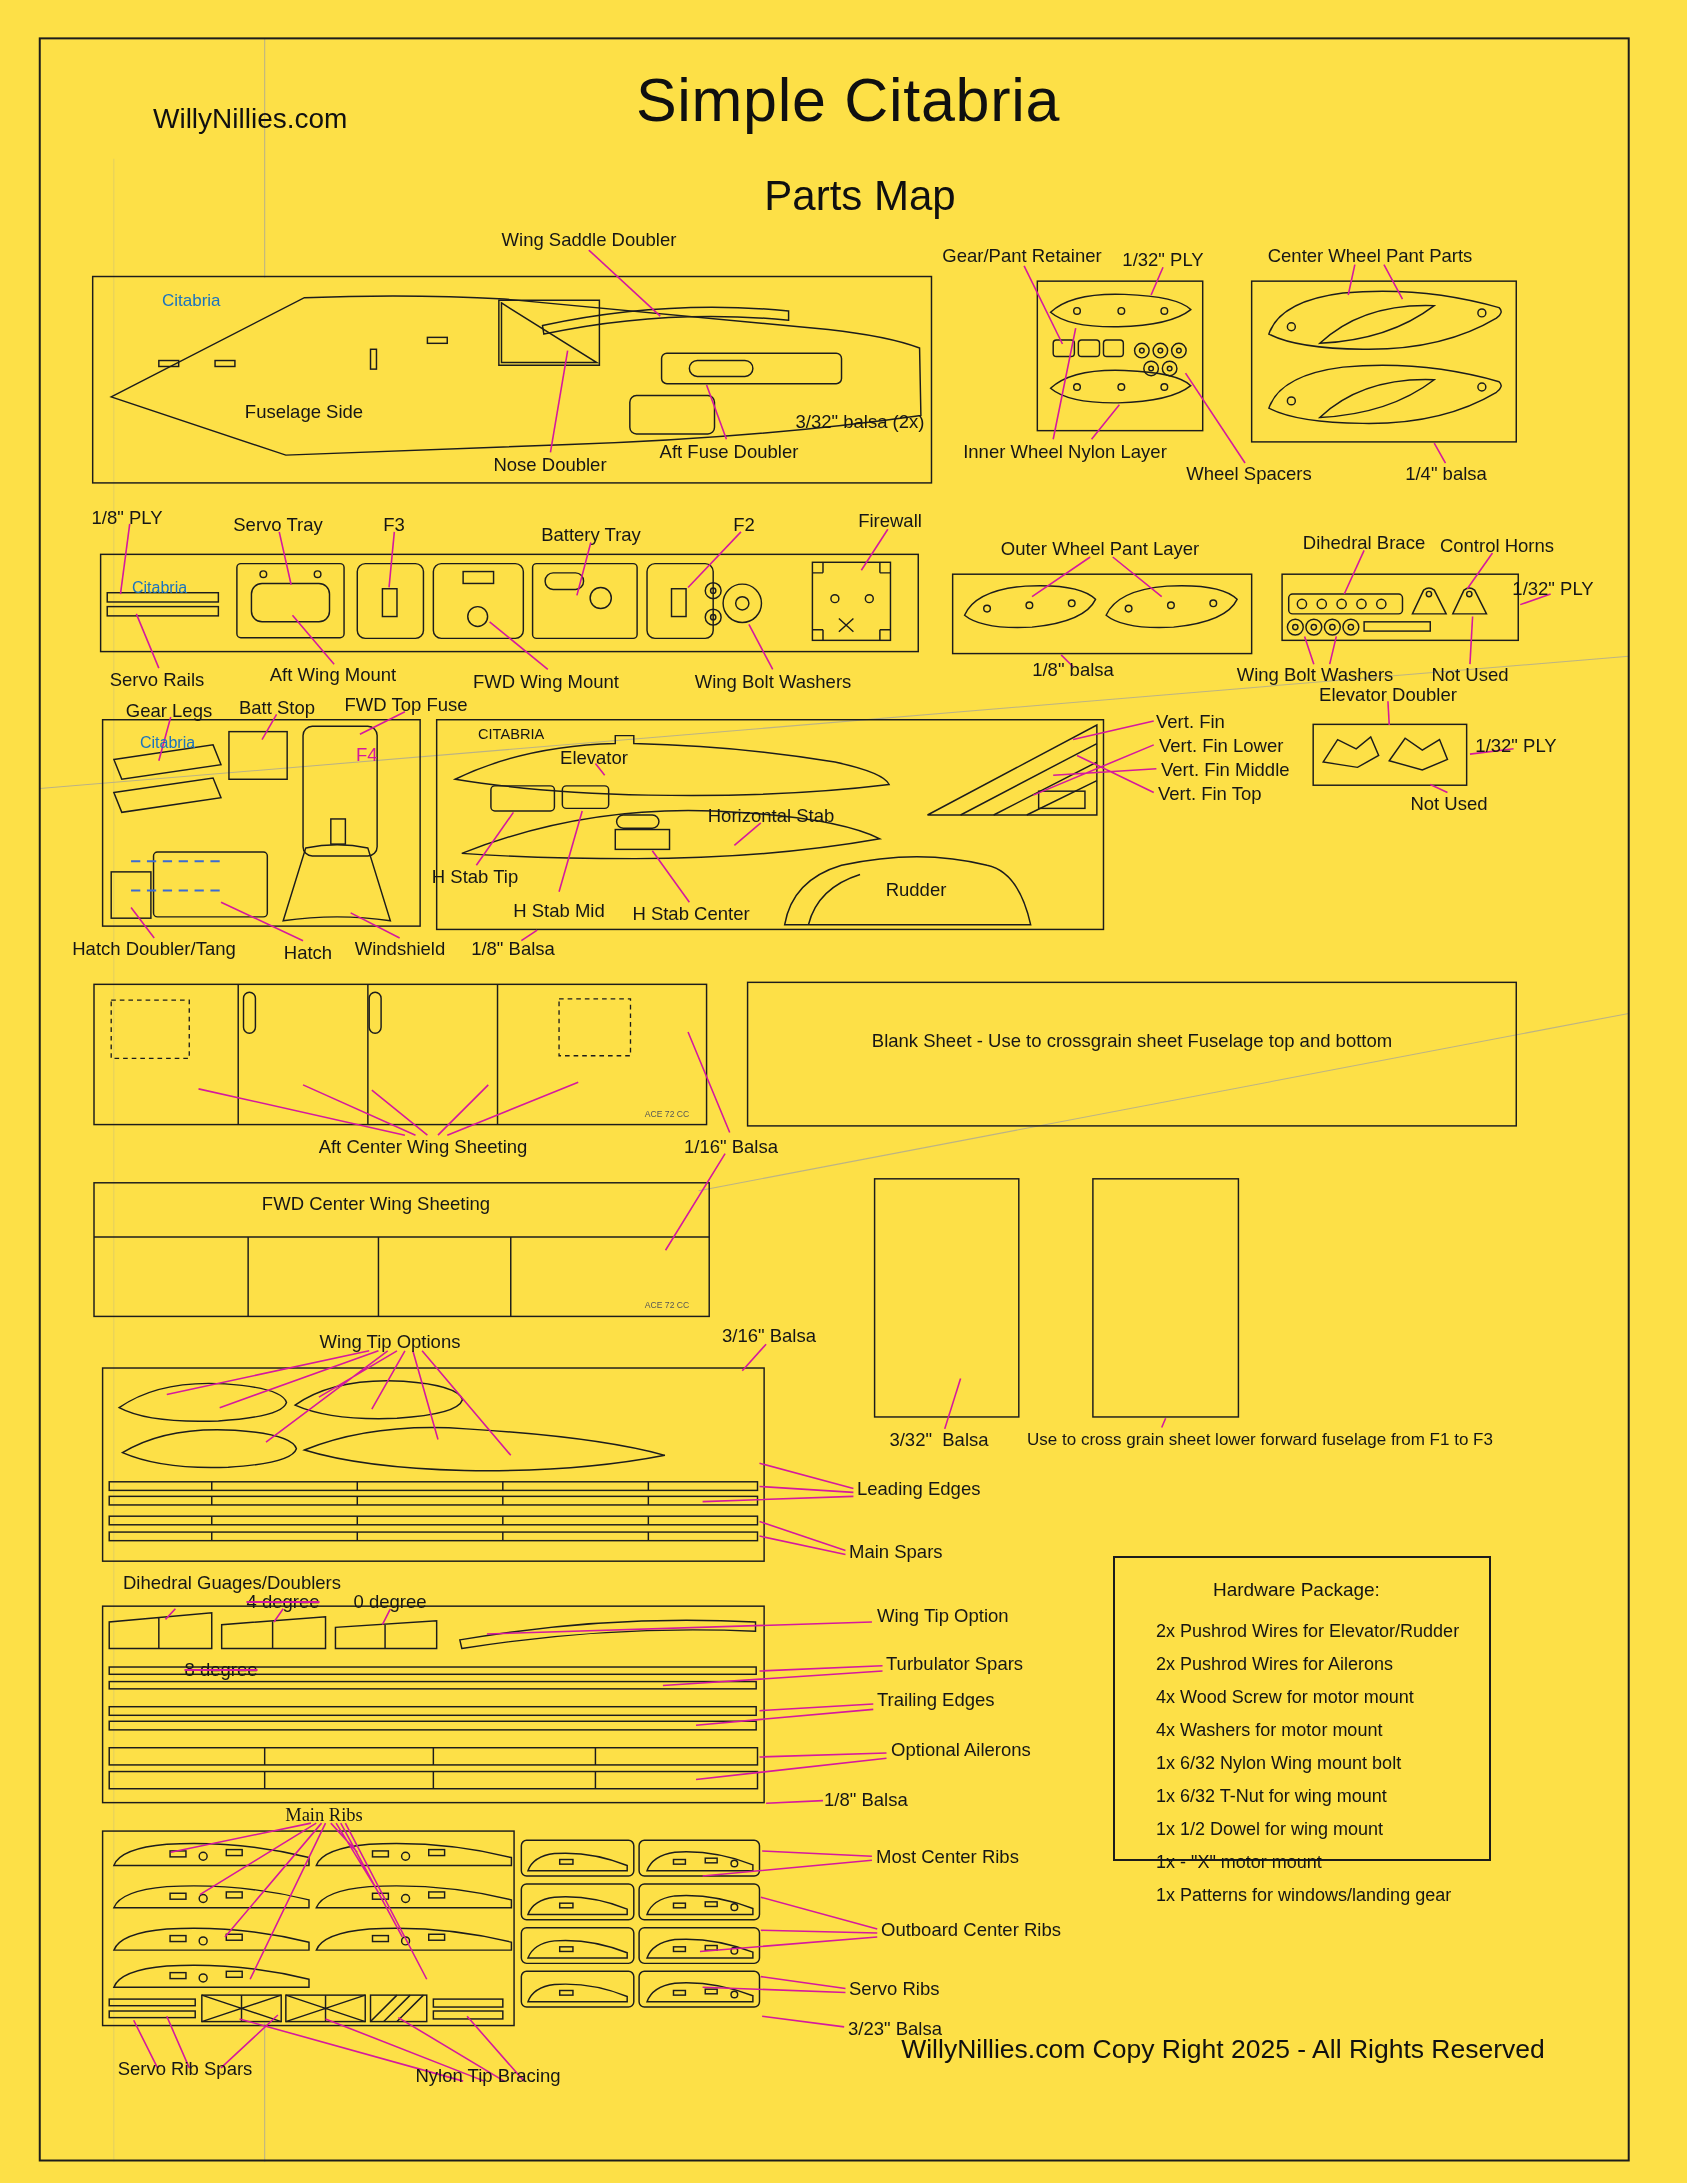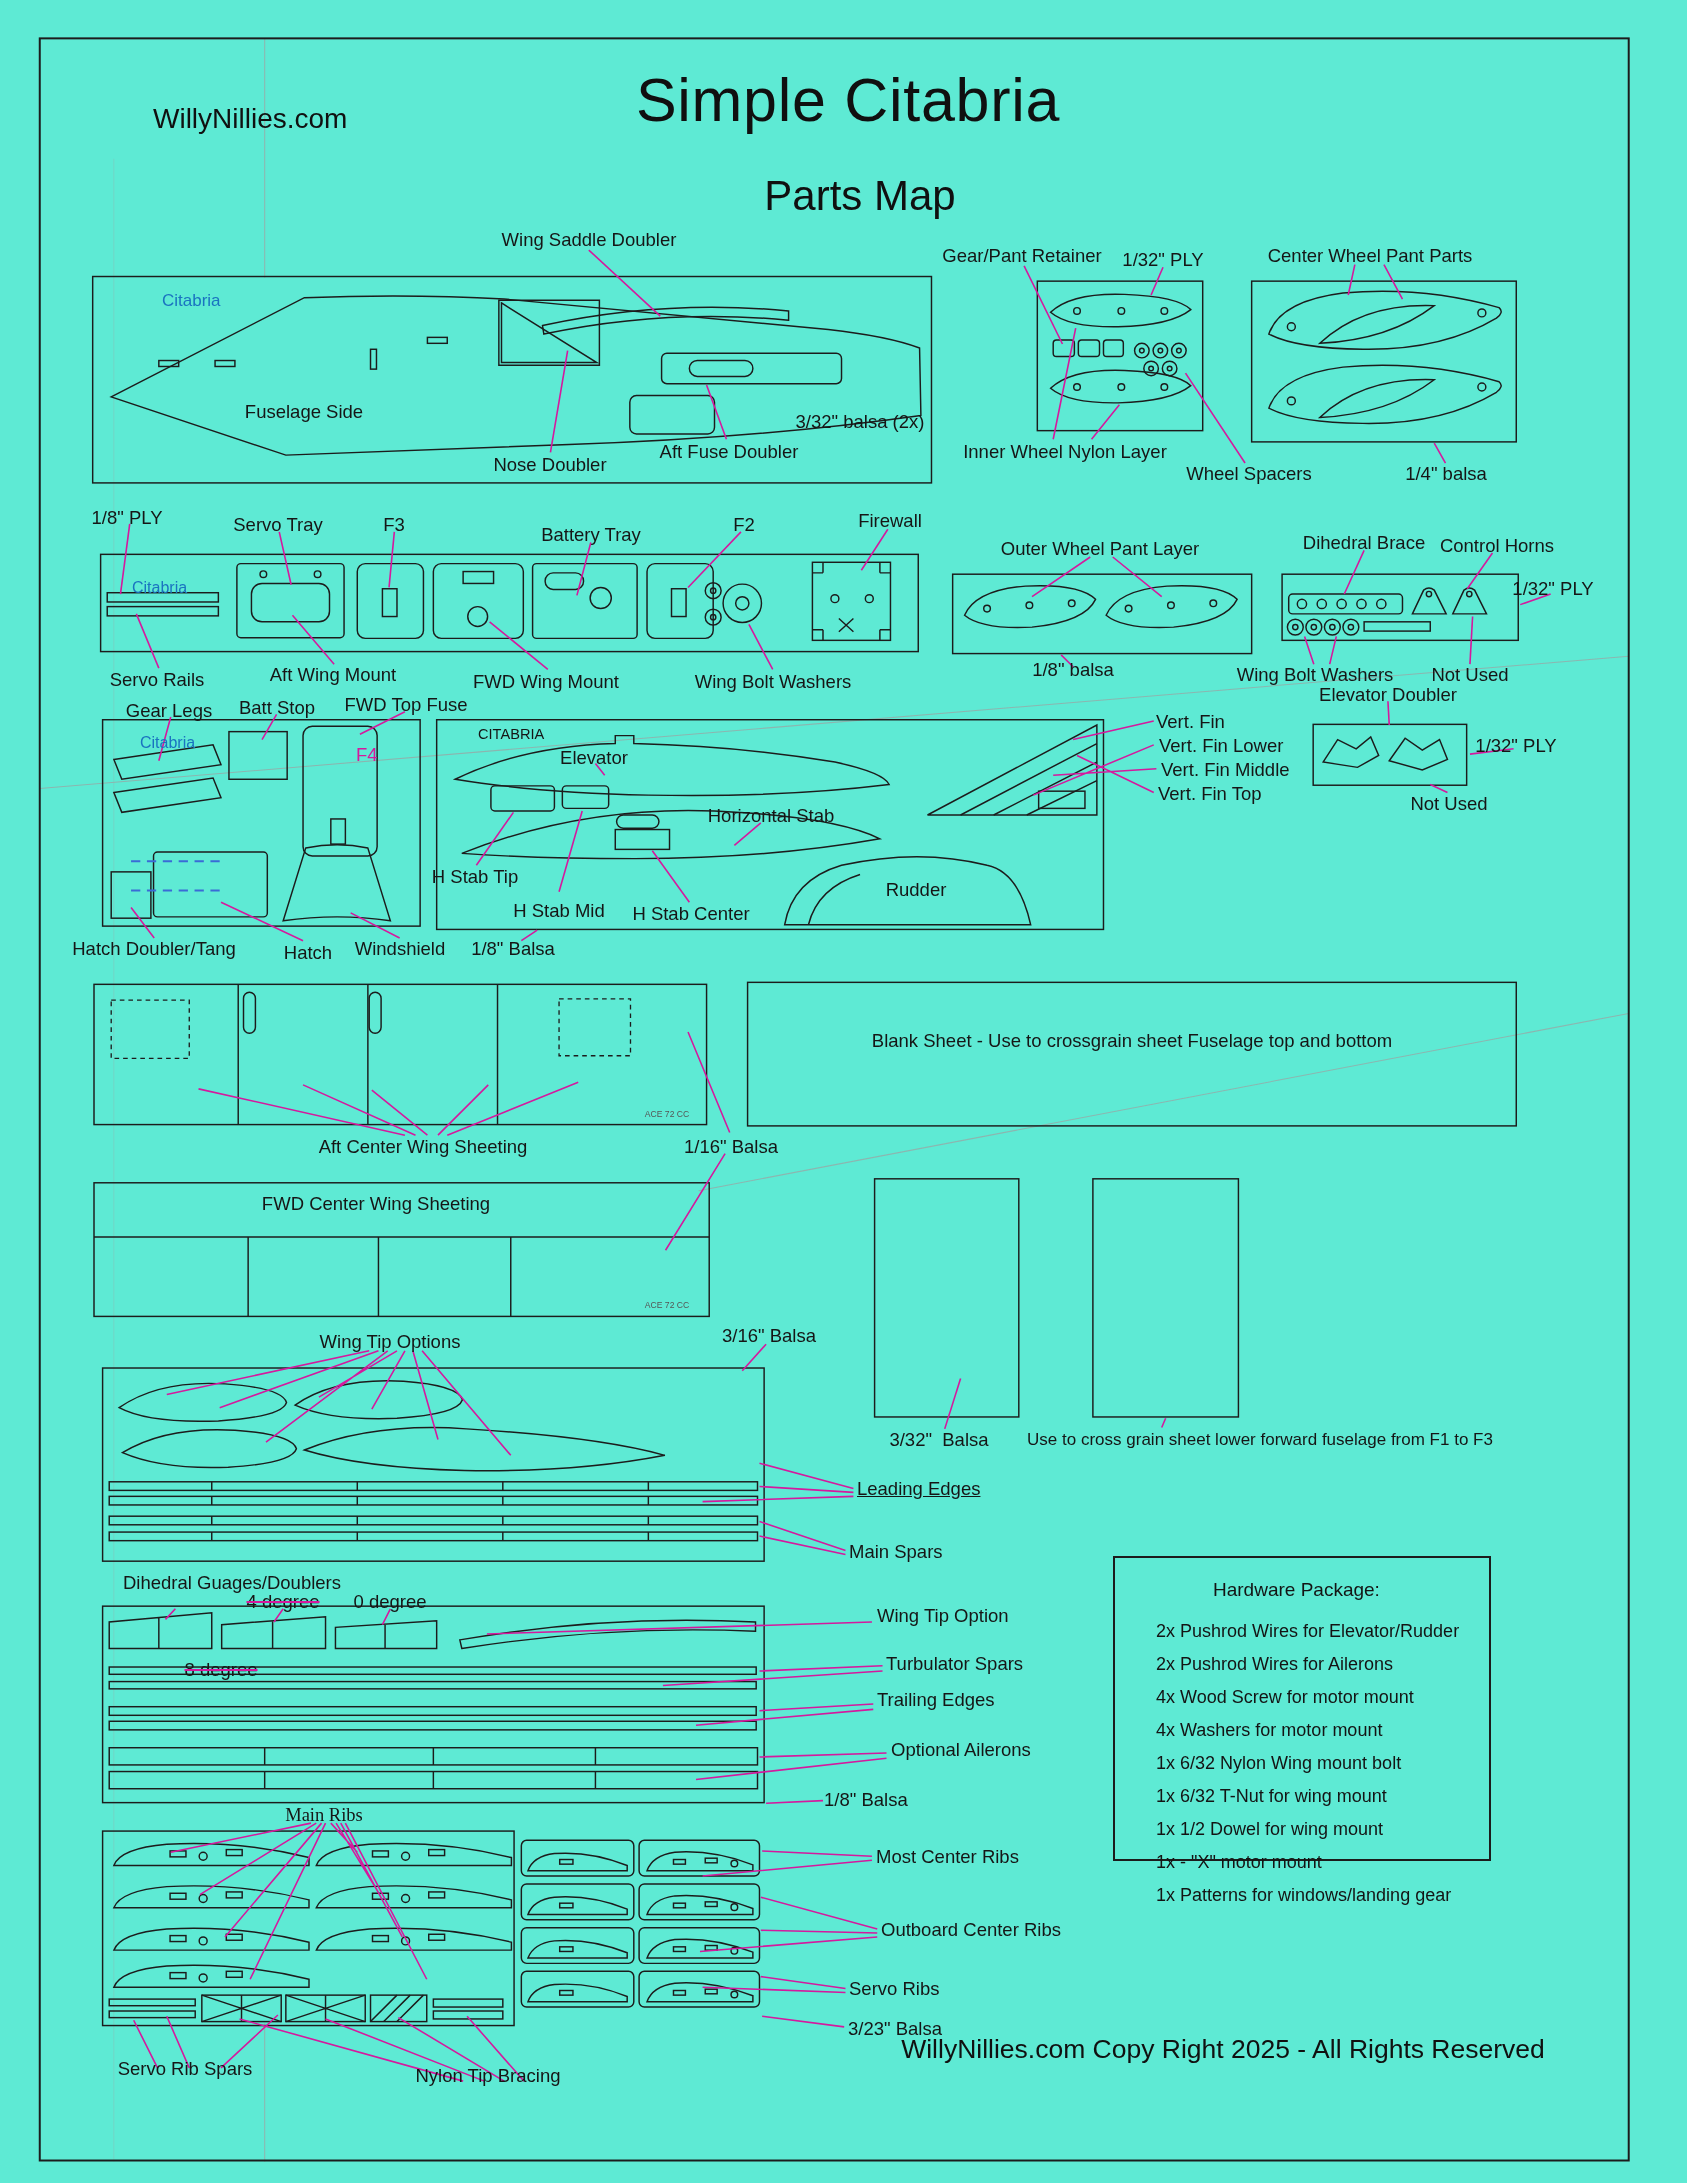--- a/index.html
+++ b/index.html
@@ -1,16 +1,16 @@
 <!DOCTYPE html>
 <html style="font-size:10.6px"><head>
 <meta charset="utf-8">
 <style>
   html,body{margin:0;padding:0;background:#d8d8d5;}
-  .page{position:relative;width:1687px;height:2183px;background:#5eead4;
+  .page{position:relative;width:1687px;height:2183px;background:#fde047;
         font-family:"Liberation Sans",sans-serif;overflow:hidden;}
   svg.diagram{position:absolute;left:0;top:0;}
   .lbl{position:absolute;white-space:pre;color:#161616;line-height:1.12;}
   .lbl.c{transform:translateX(-50%);}
   .hdr-site{position:absolute;left:153px;top:103px;font-size:28px;color:#101010;}
   .hdr-title{position:absolute;left:848px;top:65px;transform:translateX(-50%);
              font-size:61px;color:#101010;letter-spacing:0.7px;}
   .hdr-sub{position:absolute;left:860px;top:172px;transform:translateX(-50%);
            font-size:42px;color:#101010;}
   .footer{position:absolute;left:1223px;top:2034px;transform:translateX(-50%);
@@ -399,21 +399,21 @@
       <div class="lbl c" style="left: 1132px; top: 1031px; font-size: 18.5px;">Blank Sheet - Use to crossgrain sheet Fuselage top and bottom</div>
       <div class="lbl c" style="left: 423px; top: 1137px; font-size: 18.5px;">Aft Center Wing Sheeting</div>
       <div class="lbl c" style="left: 731px; top: 1137px; font-size: 18.5px;">1/16" Balsa</div>
       <div class="lbl c" style="left: 667px; top: 1110px; font-size: 8.6px; color: rgb(85, 85, 85);">ACE 72 CC</div>
       <div class="lbl c" style="left: 376px; top: 1194px; font-size: 18.5px;">FWD Center Wing Sheeting</div>
       <div class="lbl c" style="left: 667px; top: 1301px; font-size: 8.6px; color: rgb(85, 85, 85);">ACE 72 CC</div>
       <div class="lbl c" style="left: 390px; top: 1332px; font-size: 18.5px;">Wing Tip Options</div>
       <div class="lbl c" style="left: 769px; top: 1326px; font-size: 18.5px;">3/16" Balsa</div>
       <div class="lbl c" style="left: 939px; top: 1430px; font-size: 18.5px;">3/32"  Balsa</div>
       <div class="lbl c" style="left: 1260px; top: 1430px; font-size: 17px;">Use to cross grain sheet lower forward fuselage from F1 to F3</div>
-      <div class="lbl" style="left: 857px; top: 1479px; font-size: 18.5px; text-decoration: underline;">Leading Edges</div>
+      <div class="lbl" style="left: 857px; top: 1479px; font-size: 18.5px;">Leading Edges</div>
       <div class="lbl" style="left: 849px; top: 1542px; font-size: 18.5px;">Main Spars</div>
       <div class="lbl c" style="left: 232px; top: 1573px; font-size: 18.5px;">Dihedral Guages/Doublers</div>
       <div class="lbl c" style="left: 175px; top: 1660px; font-size: 18.5px; text-decoration-line: line-through; text-decoration-color: rgb(213, 25, 158); text-decoration-thickness: 2px; margin-left: 46px;">8 degree</div>
       <div class="lbl c" style="left: 283px; top: 1592px; font-size: 18.5px; text-decoration-line: line-through; text-decoration-color: rgb(213, 25, 158); text-decoration-thickness: 2px;">4 degree</div>
       <div class="lbl c" style="left: 390px; top: 1592px; font-size: 18.5px;">0 degree</div>
       <div class="lbl" style="left: 877px; top: 1606px; font-size: 18.5px;">Wing Tip Option</div>
       <div class="lbl" style="left: 886px; top: 1654px; font-size: 18.5px;">Turbulator Spars</div>
       <div class="lbl" style="left: 877px; top: 1690px; font-size: 18.5px;">Trailing Edges</div>
       <div class="lbl" style="left: 891px; top: 1740px; font-size: 18.5px;">Optional Ailerons</div>
       <div class="lbl" style="left: 824px; top: 1790px; font-size: 18.5px;">1/8" Balsa</div>

